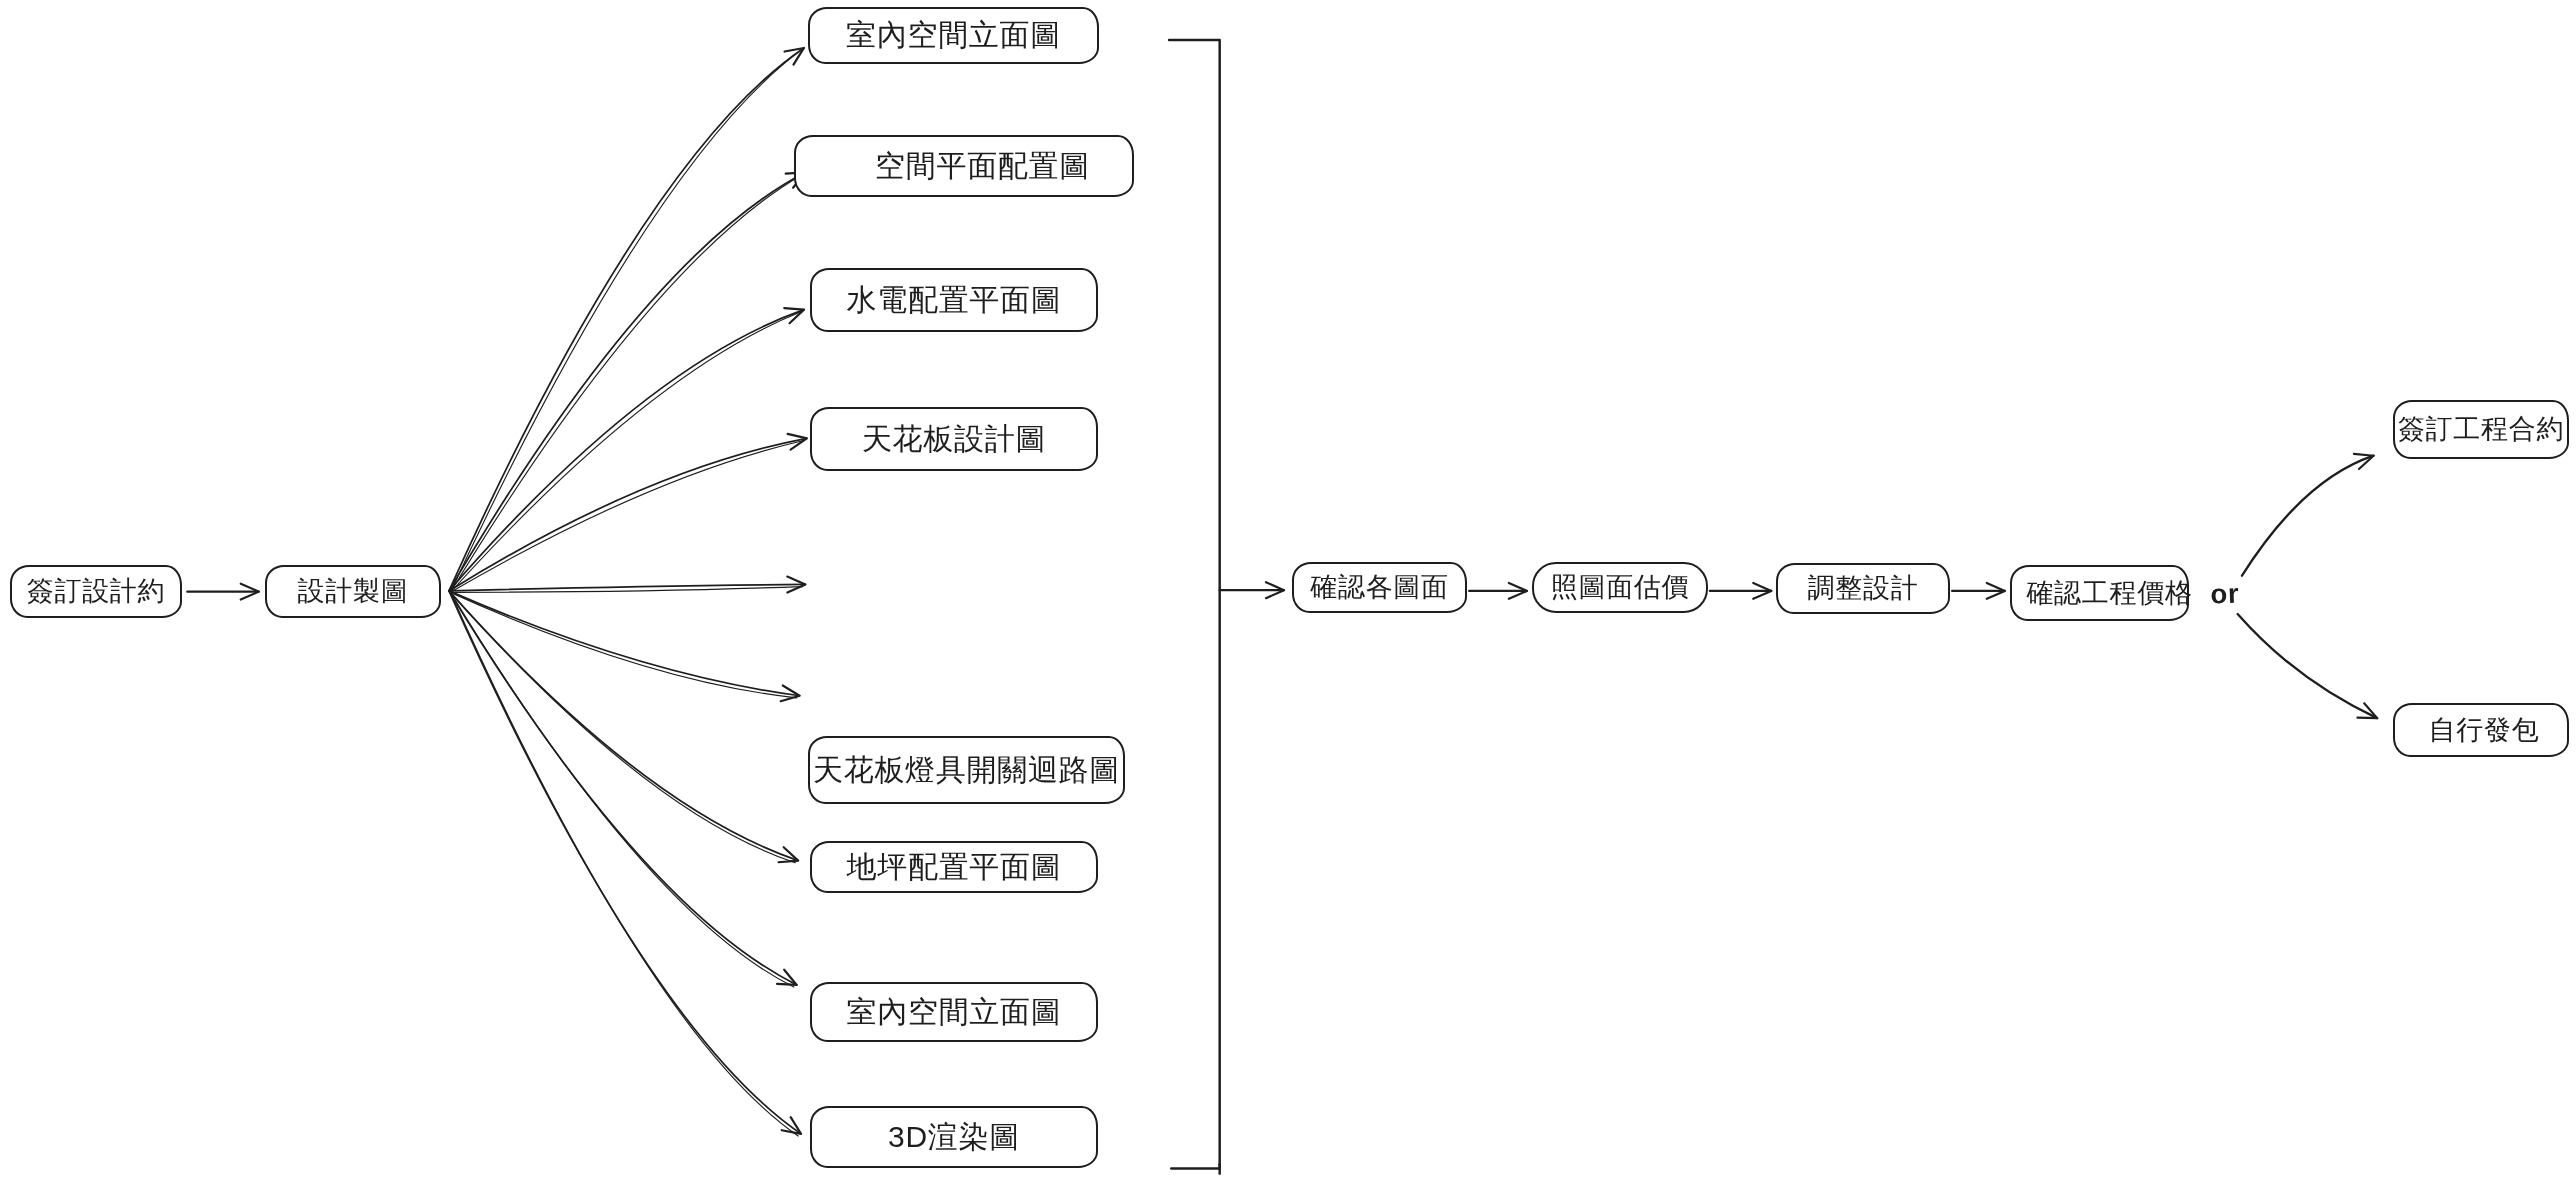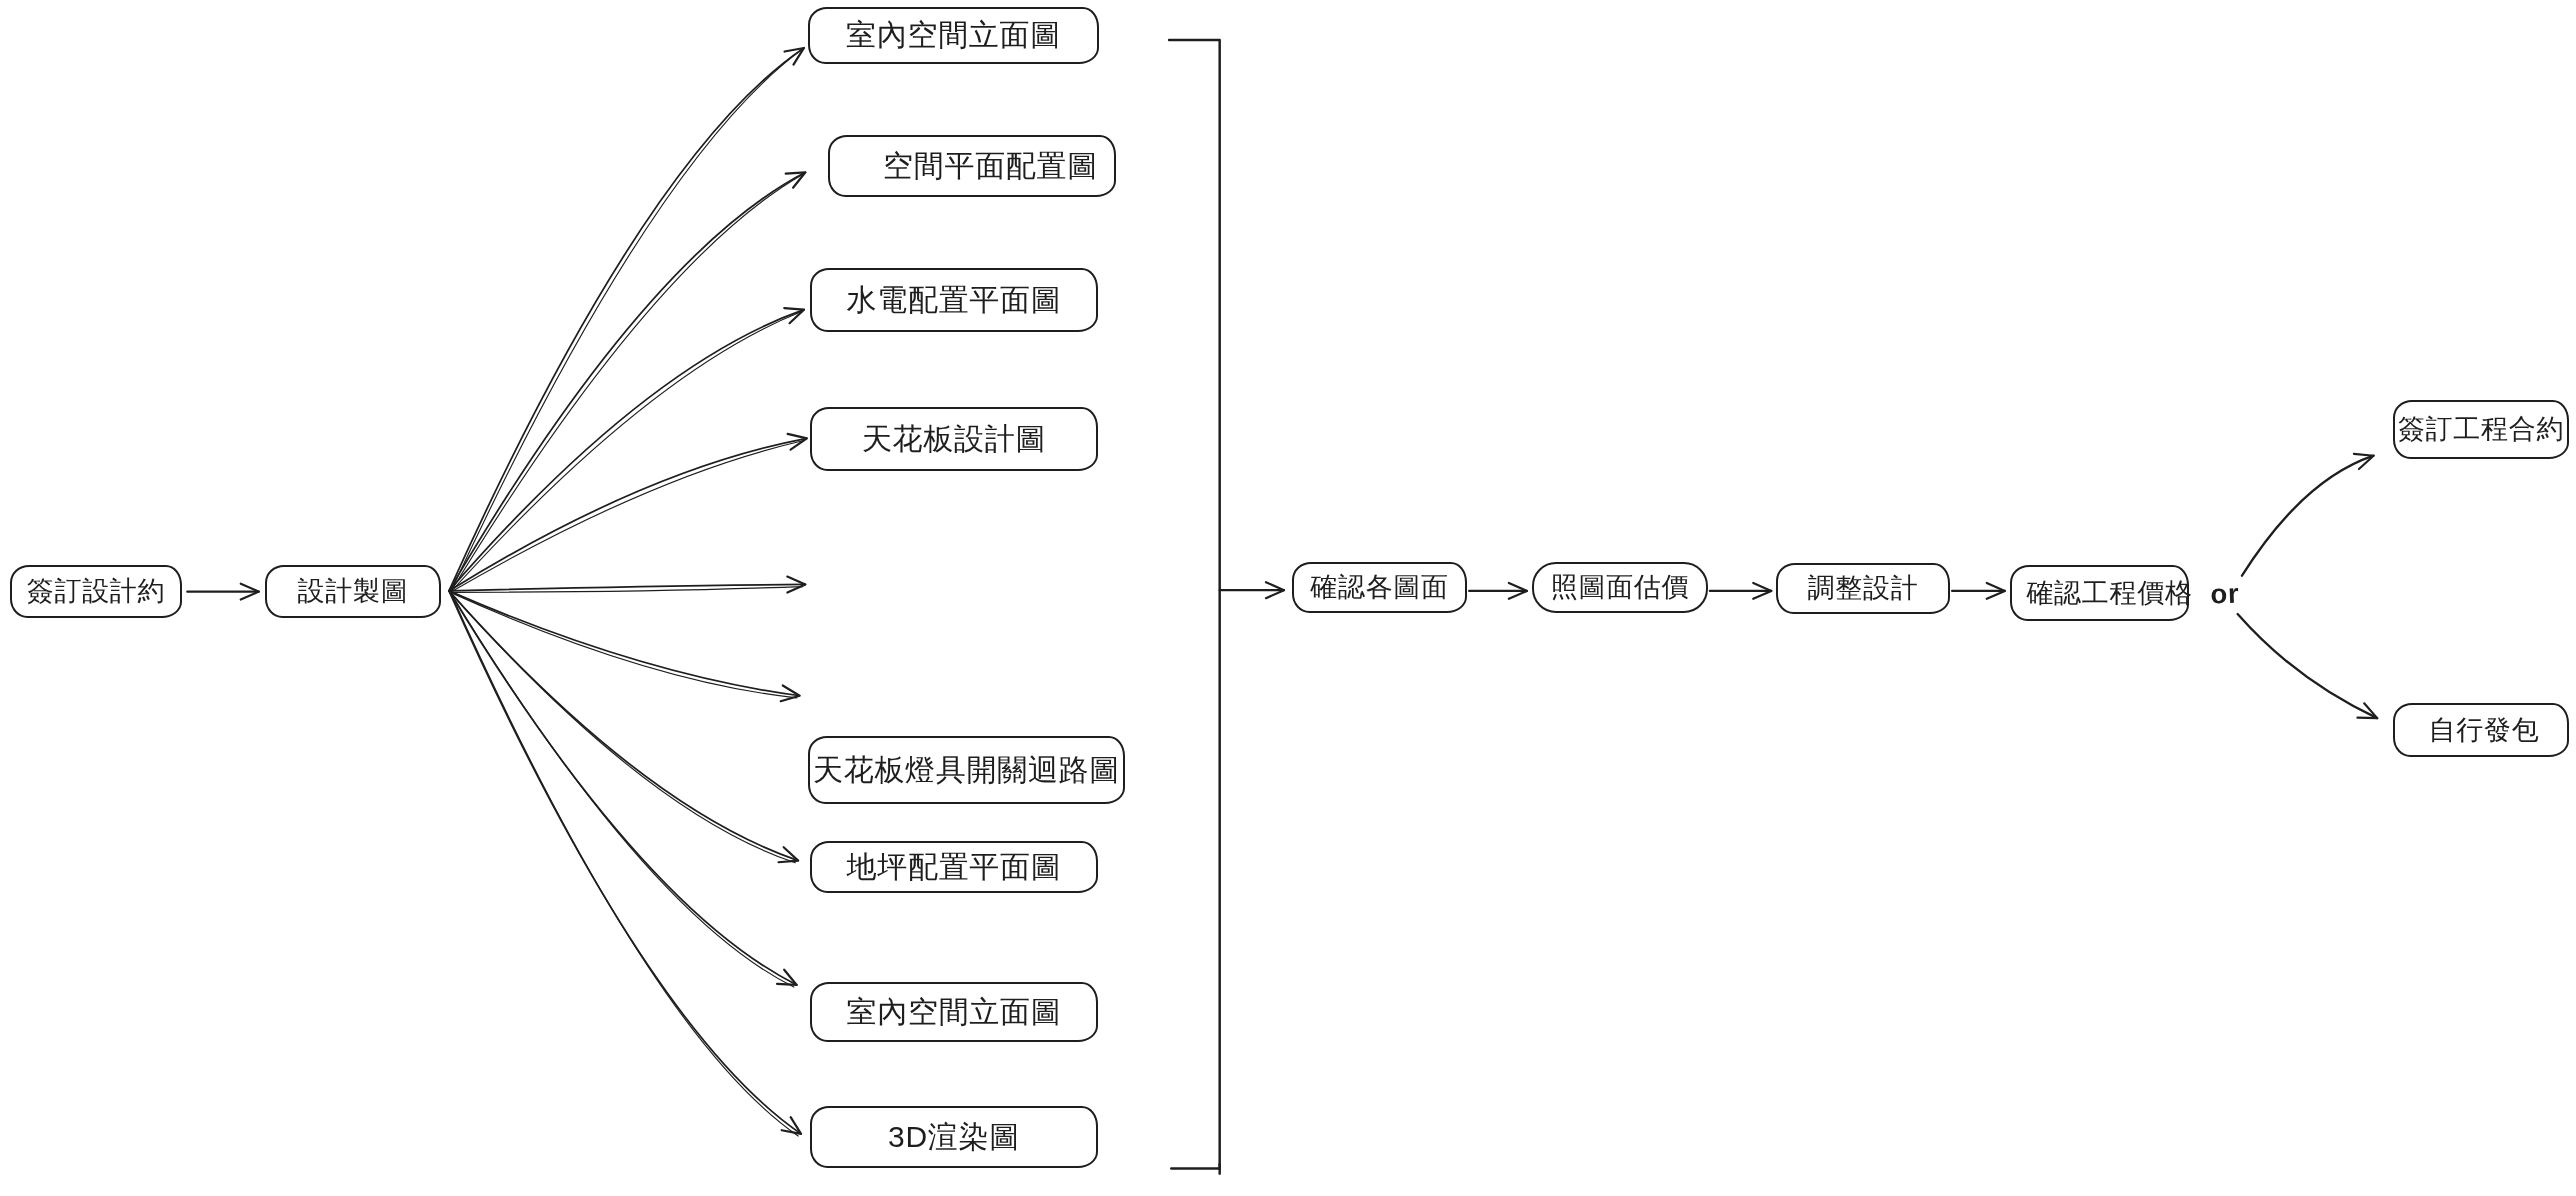--- a/index.html
+++ b/index.html
@@ -100,21 +100,21 @@
   <div class="node node--md" style="left:10px; top:565px; width:172px; height:53px;">
     <span class="node-label">簽訂設計約</span>
   </div>
   <div class="node node--md" style="left:265px; top:565px; width:176px; height:53px;">
     <span class="node-label">設計製圖</span>
   </div>
 
   <div class="node node--lg" style="left:808px; top:6.5px; width:291px; height:57px;">
     <span class="node-label">室內空間立面圖</span>
   </div>
-  <div class="node node--lg" style="left:828px; top:135px; width:288px; height:62px;padding-left:37px;">
+  <div class="node node--lg" style="left:794px; top:135px; width:340px; height:62px;padding-left:37px;">
     <span class="node-label">空間平面配置圖</span>
   </div>
   <div class="node node--lg" style="left:810px; top:268px; width:288px; height:64px;">
     <span class="node-label">水電配置平面圖</span>
   </div>
   <div class="node node--lg" style="left:810px; top:407px; width:288px; height:64px;">
     <span class="node-label">天花板設計圖</span>
   </div>
   <div class="node node--lg" style="left:808px; top:704px; width:317px; height:68px;margin-top:32px;">
     <span class="node-label">天花板燈具開關迴路圖</span>

